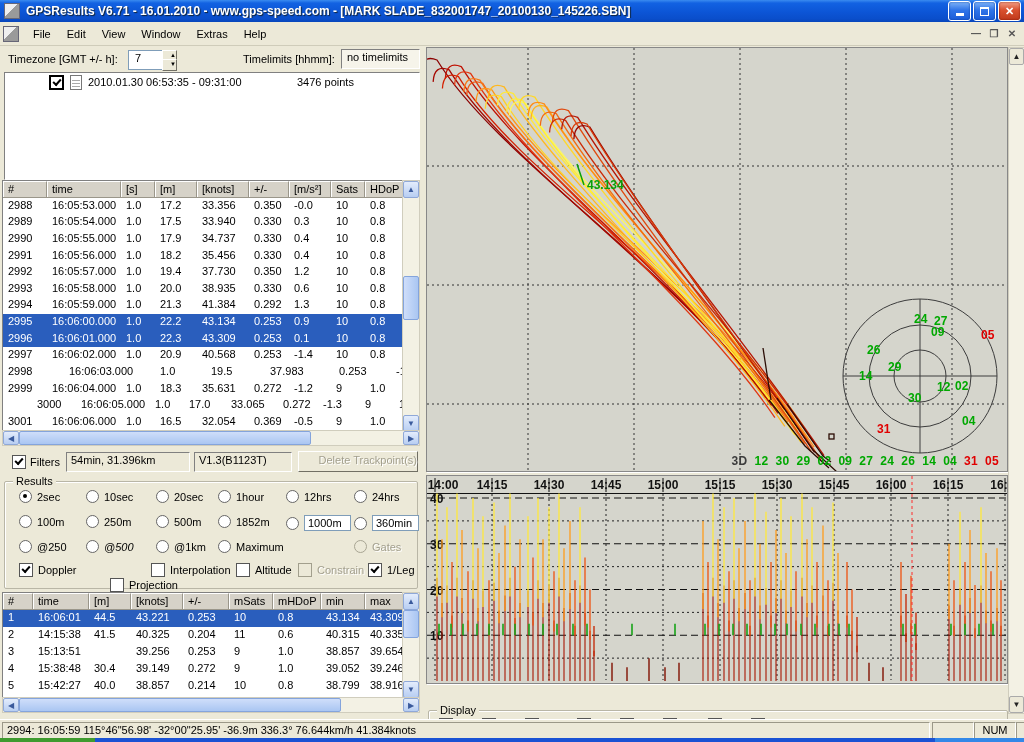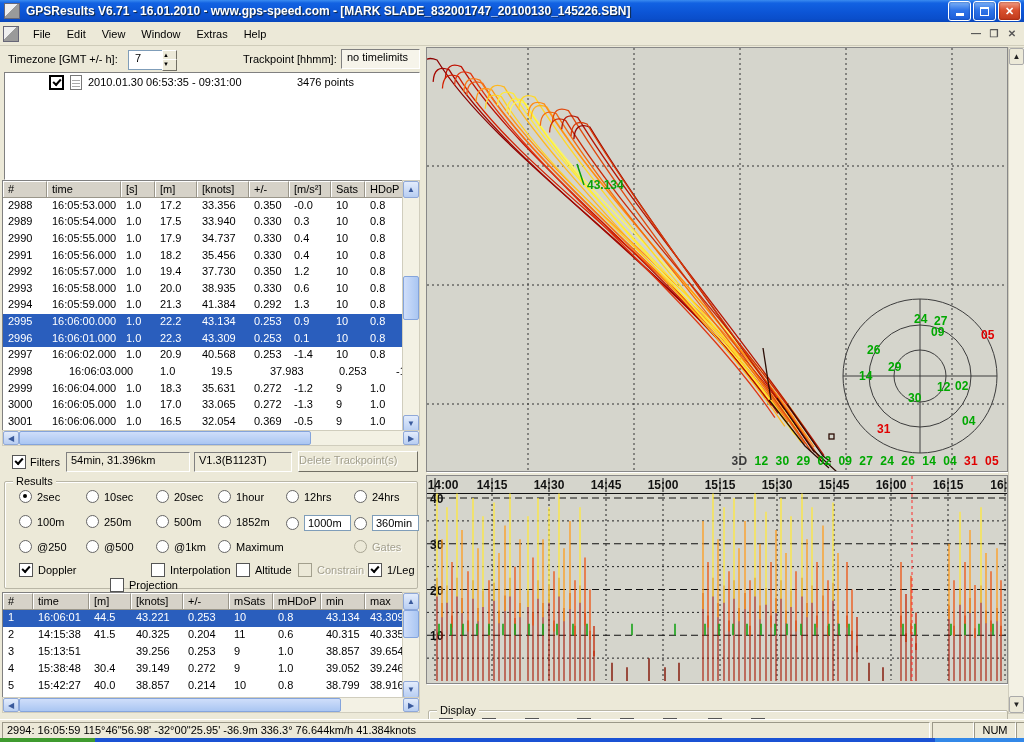--- a/index.html
+++ b/index.html
@@ -26,21 +26,21 @@
   
   #menubar{left:0;top:22px;width:1024px;height:23px;background:#ece9d8;border-bottom:1px solid #cfccba;
     display:flex;align-items:center;}
   .menu-item{padding:3px 8px;cursor:default;}
   .mdi-btn{width:16px;height:15px;margin-left:2px;color:#555;display:flex;align-items:center;justify-content:center;
     font-size:10px;font-weight:bold;}
   #mdi-box{position:absolute;right:4px;top:26px;display:flex;}
   .field{background:#fff;border:1px solid #7f9db9;}
   .field-flat{background:#ece9d8;border:1px solid;border-color:#808080 #fff #fff #808080;}
   .btn{background:#ece9d8;border:1px solid;border-color:#fff #716f64 #716f64 #fff;
-       text-align:left;}
+       text-align:right;}
   .disabled-text{color:#a29f8d;text-shadow:1px 1px 0 #fff;}
   .groupbox{border:1px solid #b9b6a6;border-radius:2px;box-shadow:1px 1px 0 #fff inset;}
   .gb-legend{position:absolute;top:-7px;left:8px;background:#ece9d8;padding:0 3px;}
 
   
   .cb{width:12px;height:12px;background:#fff;border:1px solid #555;display:inline-block;position:relative;flex:none;}
   .cb.bold{border:2px solid #000;width:11px;height:11px;}
   .cb.checked::after{content:"";position:absolute;left:2px;top:2px;width:6px;height:3px;
     border-left:2px solid #000;border-bottom:2px solid #000;transform:rotate(-48deg);}
   .cb.dis{border-color:#a29f8d;background:#ece9d8;}
@@ -120,21 +120,21 @@
     <span class="mdi-btn">—</span>
     <span class="mdi-btn">❐</span>
     <span class="mdi-btn">✕</span>
   </div>
 
   
   <span class="abs" style="left:8px;top:53px;">Timezone [GMT +/- h]:</span>
   <span class="abs field" style="left:128px;top:50px;width:27px;height:17px;padding:1px 0 0 6px;">7</span>
   <span class="abs btn" style="left:162px;top:50px;width:13px;height:9px;font-size:6px;line-height:8px;">▲</span>
   <span class="abs btn" style="left:162px;top:59px;width:13px;height:10px;font-size:6px;line-height:9px;">▼</span>
-  <span class="abs" style="left:243px;top:53px;">Trackpoint [hhmm]:</span>
+  <span class="abs" style="left:243px;top:53px;">Timelimits [hhmm]:</span>
   <span class="abs field-flat" style="left:341px;top:49px;width:72px;height:17px;padding:1px 0 0 5px;background:#f6f4ea;">no timelimits</span>
 
   
   <div class="abs dtable" style="left:4px;top:72px;width:414px;height:106px;">
     <div class="tree-row" style="padding-left:44px;position:relative;">
       <span class="cb bold checked"></span>
       <span class="doc"></span>
       <span>2010.01.30 06:53:35 - 09:31:00</span>
       <span style="position:absolute;left:292px;">3476 points</span>
     </div>
@@ -278,21 +278,21 @@
         <div class="tcell" style="width: 44px;">2999</div>
         <div class="tcell" style="width: 74px;">16:06:04.000</div>
         <div class="tcell" style="width: 34px;">1.0</div>
         <div class="tcell" style="width: 42px;">18.3</div>
         <div class="tcell" style="width: 52px;">35.631</div>
         <div class="tcell" style="width: 40px;">0.272</div>
         <div class="tcell" style="width: 42px;">-1.2</div>
         <div class="tcell" style="width: 34px;">9</div>
         <div class="tcell" style="width: 38px;">1.0</div>
       </div>
-      <div class="trow" style="height: 16.64px; line-height: 14.64px;">
+      <div class="trow" style="height: 16.64px; line-height: 14.64px; padding-left: 29px;">
         <div class="tcell" style="width: 44px;">3000</div>
         <div class="tcell" style="width: 74px;">16:06:05.000</div>
         <div class="tcell" style="width: 34px;">1.0</div>
         <div class="tcell" style="width: 42px;">17.0</div>
         <div class="tcell" style="width: 52px;">33.065</div>
         <div class="tcell" style="width: 40px;">0.272</div>
         <div class="tcell" style="width: 42px;">-1.3</div>
         <div class="tcell" style="width: 34px;">9</div>
         <div class="tcell" style="width: 38px;">1.0</div>
       </div>
@@ -374,21 +374,21 @@
         <span class="field" style="display: inline-block; width: 42px; height: 14px; padding: 0px 0px 0px 3px; line-height: 14px;">1000m</span>
       </span>
       <span class="opt" style="left: 349px; top: 33px;">
         <span class="rb"></span>
         <span class="field" style="display: inline-block; width: 42px; height: 14px; padding: 0px 0px 0px 3px; line-height: 14px;">360min</span>
       </span>
       <span class="opt" style="left: 14px; top: 58px;">
         <span class="rb"></span>
         <span>@250</span>
       </span>
-      <span class="opt" style="left: 81px; top: 58px;">
+      <span class="opt" style="left: 81px; top: 58px; font-style: italic;">
         <span class="rb"></span>
         <span>@500</span>
       </span>
       <span class="opt" style="left: 151px; top: 58px;">
         <span class="rb"></span>
         <span>@1km</span>
       </span>
       <span class="opt" style="left: 213px; top: 58px;">
         <span class="rb"></span>
         <span>Maximum</span>

